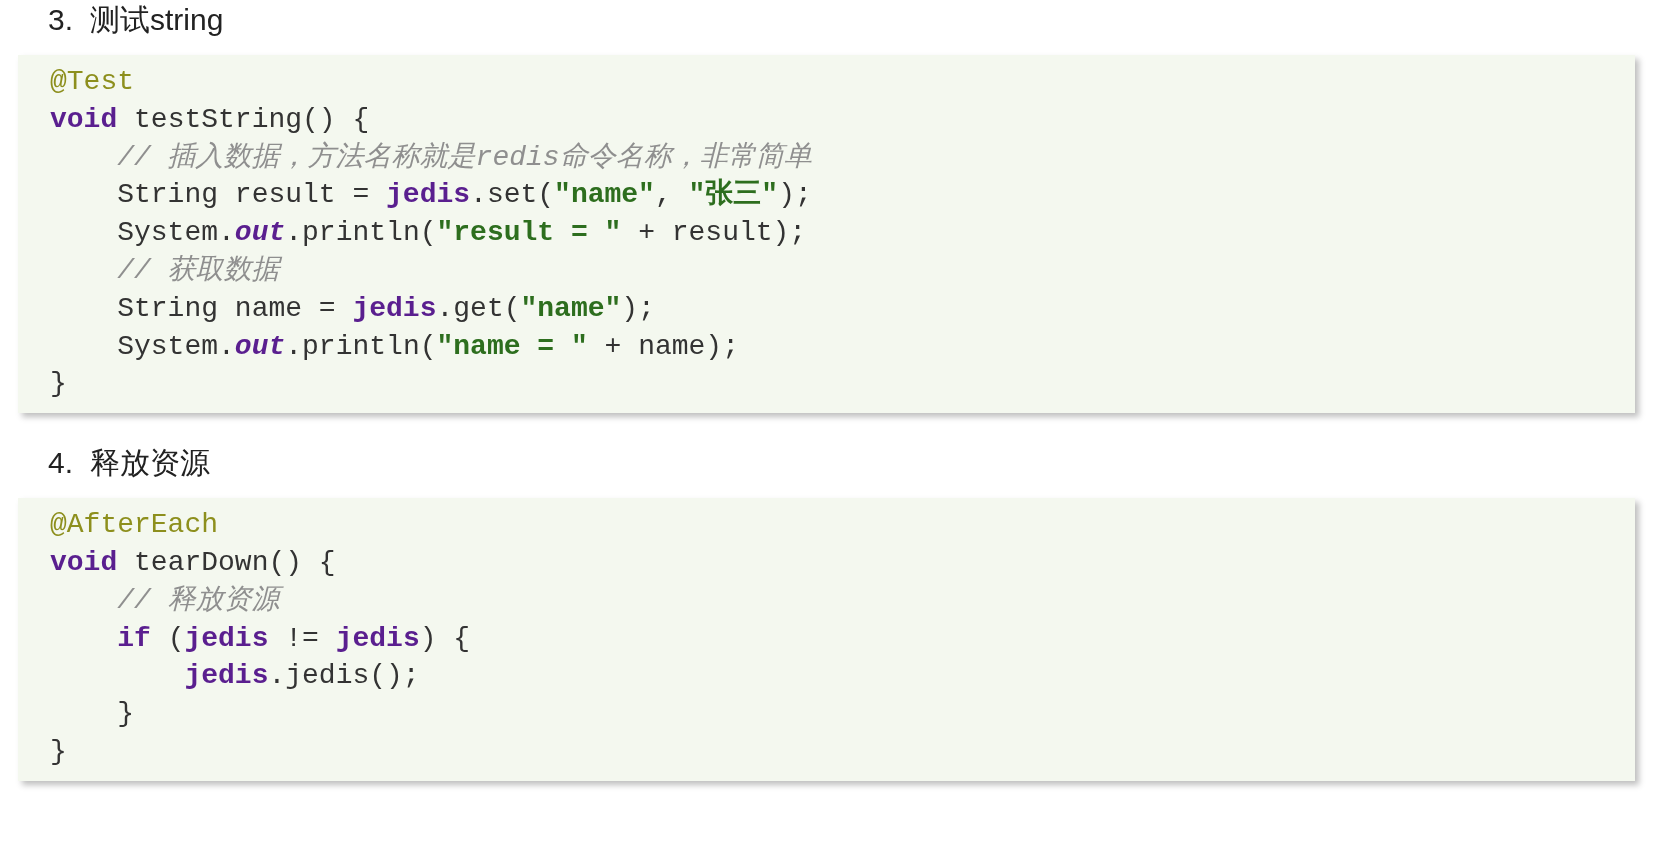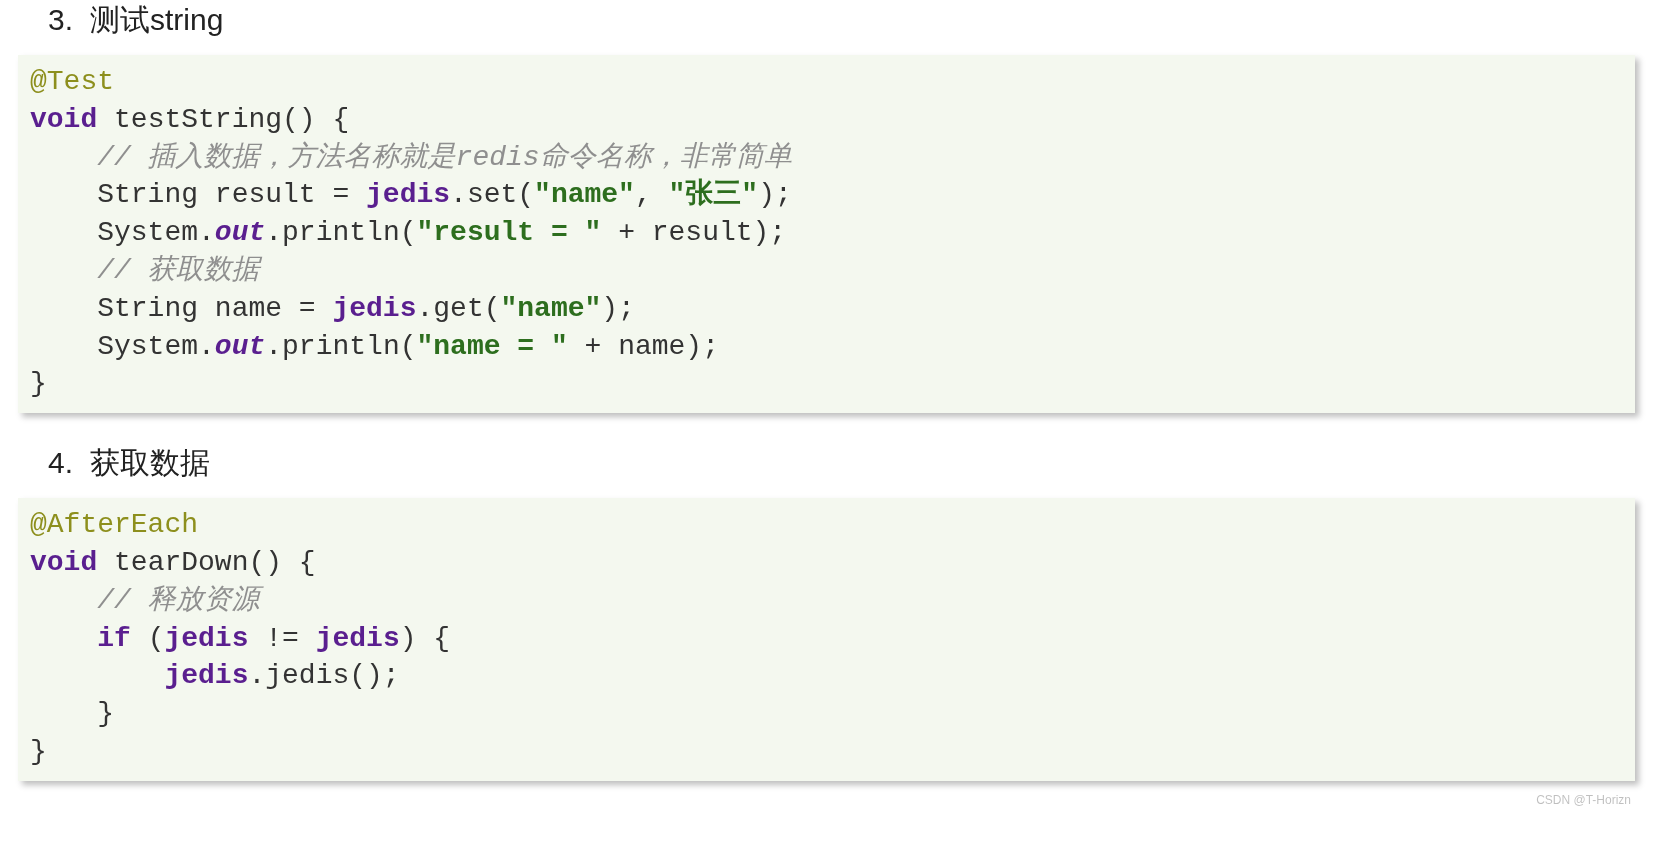--- a/index.html
+++ b/index.html
@@ -20,21 +20,21 @@
     margin: 0 0 14px 48px;
     display: flex;
     align-items: baseline;
   }
   .heading .num {
     min-width: 42px;
   }
   .code-block {
     margin: 0 18px 30px 18px;
     background: #f4f8ef;
-    padding: 8px 14px 10px 12px;
+    padding: 8px 14px 10px 32px;
     box-shadow: 4px 4px 6px rgba(0,0,0,0.25);
     font-family: Consolas, "Courier New", monospace;
     font-size: 28px;
     line-height: 1.35;
     color: #333;
     white-space: pre;
     overflow: hidden;
   }
   .ann   { color: #8d8f1d; }   
   .kw    { color: #5a1f8f; font-weight: bold; } 
@@ -66,25 +66,24 @@
 <span class="cmt">    // 插入数据，方法名称就是redis命令名称，非常简单</span>
 <span class="pln">    String result = </span><span class="fld">jedis</span><span class="pln">.set(</span><span class="str">"name"</span><span class="pln">, </span><span class="str">"张三"</span><span class="pln">);</span>
 <span class="pln">    System.</span><span class="fldi">out</span><span class="pln">.println(</span><span class="str">"result = "</span><span class="pln"> + result);</span>
 <span class="cmt">    // 获取数据</span>
 <span class="pln">    String name = </span><span class="fld">jedis</span><span class="pln">.get(</span><span class="str">"name"</span><span class="pln">);</span>
 <span class="pln">    System.</span><span class="fldi">out</span><span class="pln">.println(</span><span class="str">"name = "</span><span class="pln"> + name);</span>
 <span class="pln">}</span></div>
 
   <div class="heading">
     <span class="num">4.</span>
-    <span>获取数据</span>
+    <span>释放资源</span>
   </div>
 
   <div class="code-block"><span class="ann">@AfterEach</span>
 <span class="kw">void</span><span class="pln"> tearDown() {</span>
 <span class="cmt">    // 释放资源</span>
 <span class="pln">    </span><span class="kw">if</span><span class="pln"> (</span><span class="fld">jedis</span><span class="pln"> != </span><span class="kw">jedis</span><span class="pln">) {</span>
 <span class="pln">        </span><span class="fld">jedis</span><span class="pln">.jedis();</span>
 <span class="pln">    }</span>
 <span class="pln">}</span></div>
 
-  <div class="watermark">CSDN @T-Horizn</div>
 </div>
 
 </body></html>

